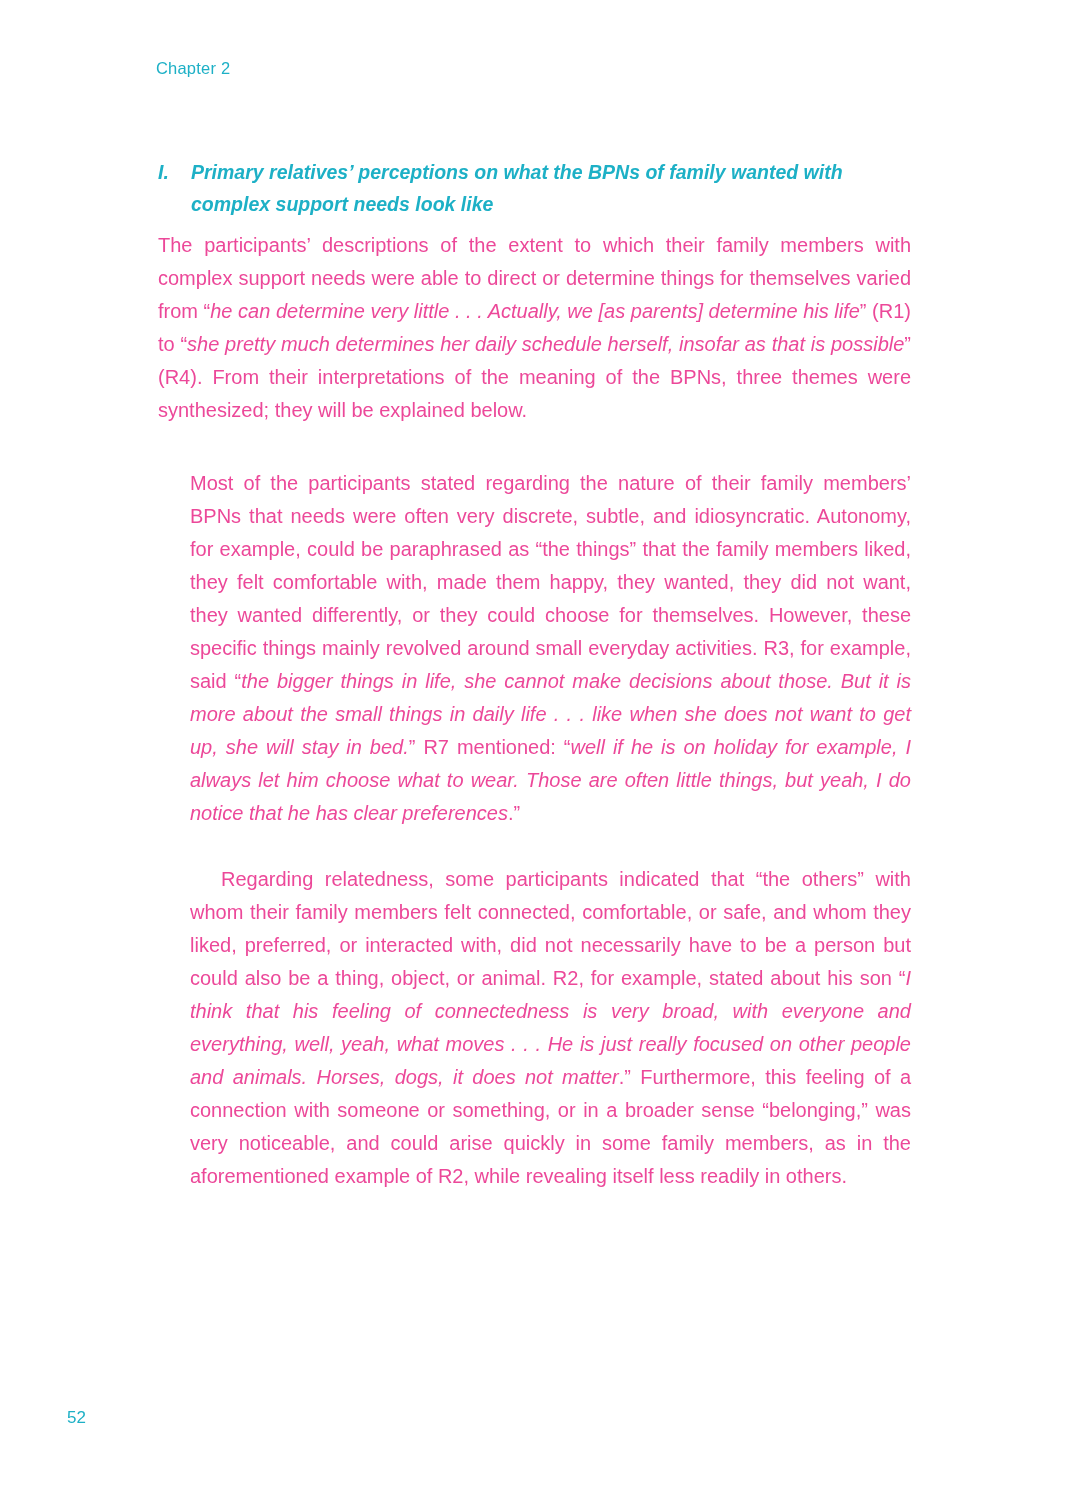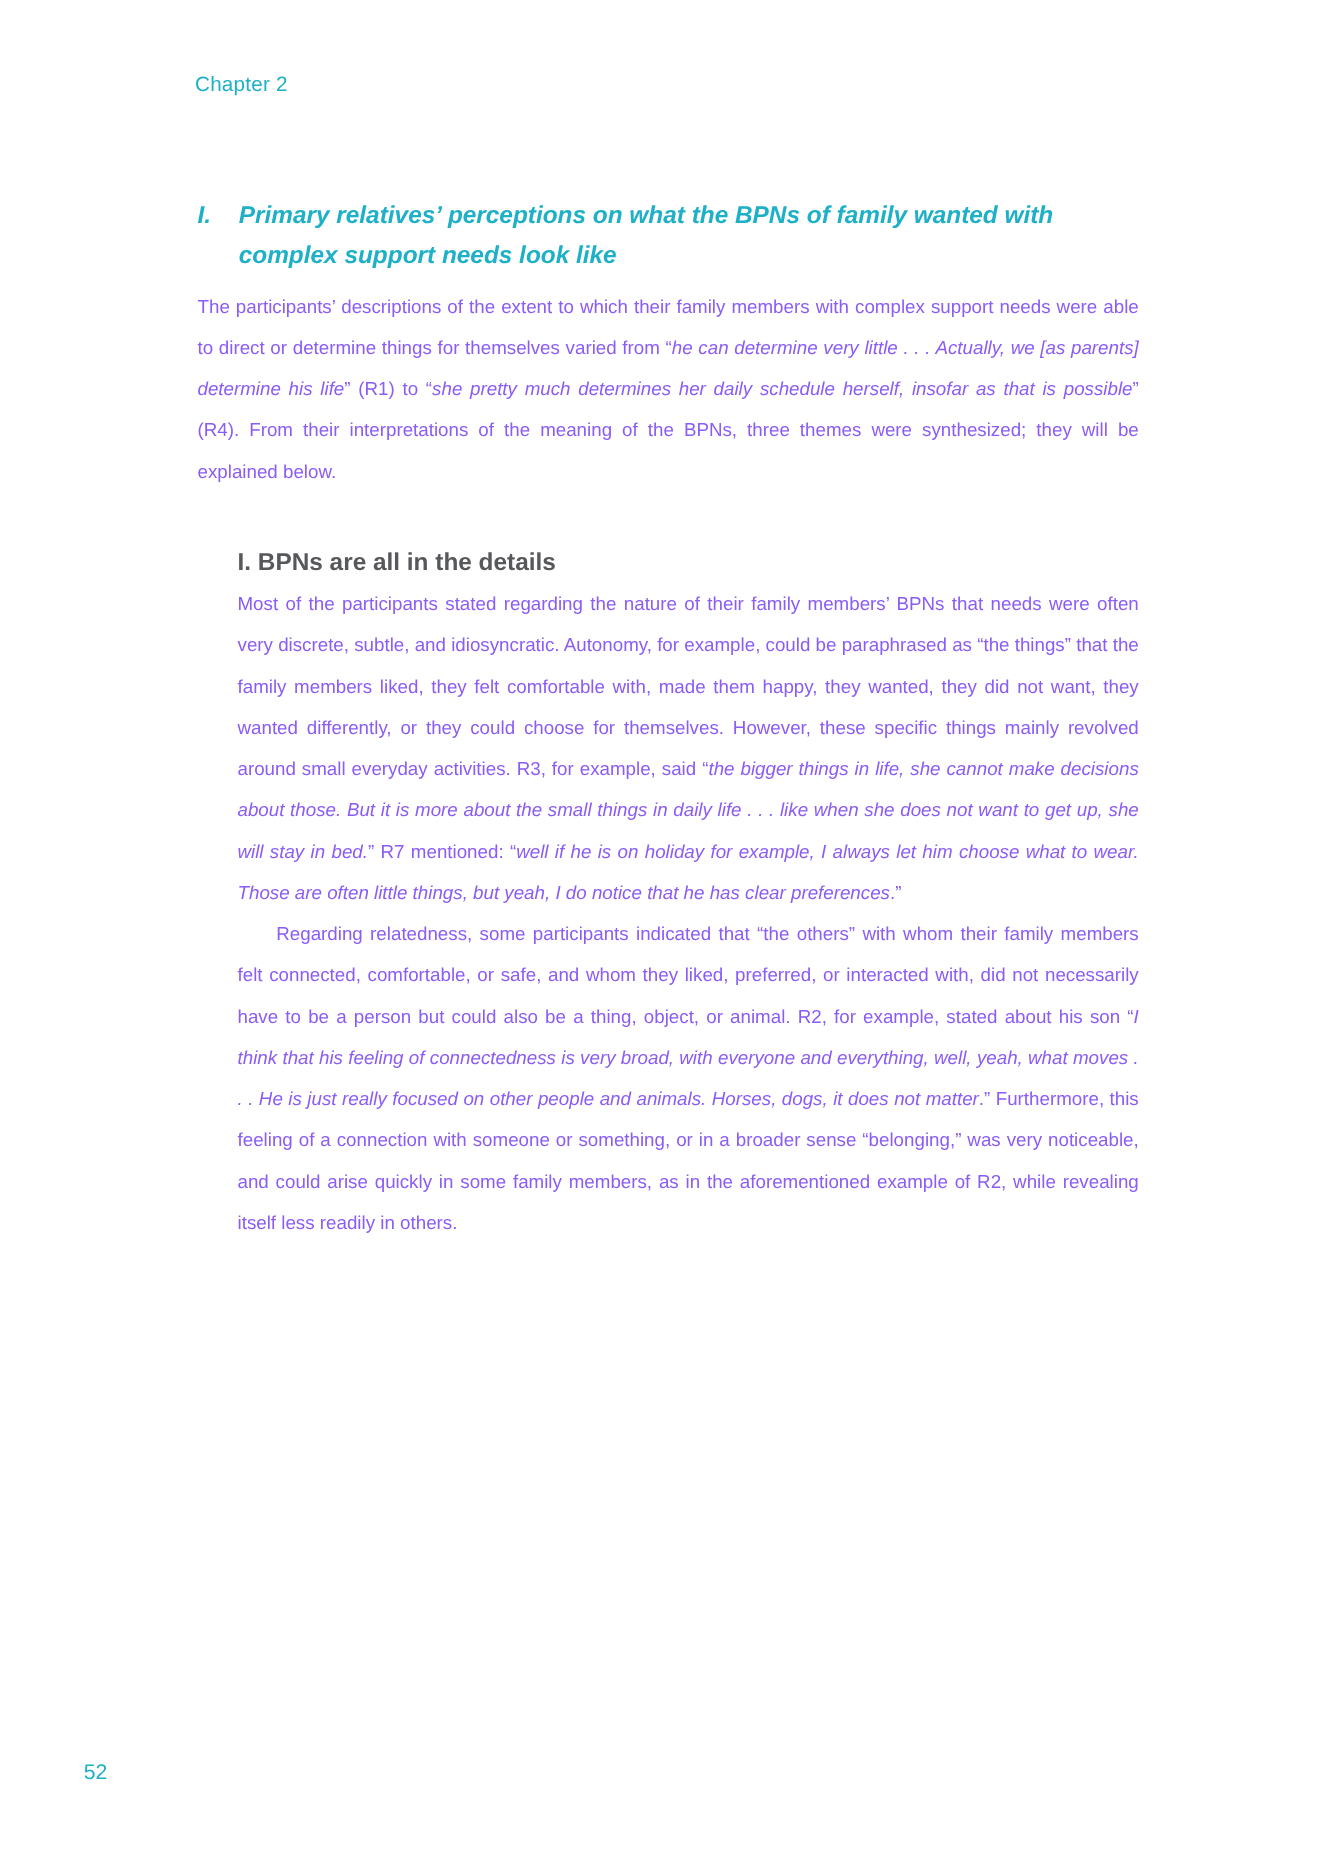--- a/index.html
+++ b/index.html
@@ -39,44 +39,45 @@
     margin: 0 0 9px 0;
   }
   .heading .num {
     flex: none;
     width: 33px;
   }
   .heading .htext {
     flex: 1;
   }
   .body-text {
-    font-size: 15px;
+    font-size: 20px;
     line-height: 33px;
     text-align: justify;
-    color: #8b5cf6;
+    color: #ec4899;
     margin: 0;
   }
   .indent-block {
     margin-left: 32px;
     width: 721px;
   }
   .block-gap {
     margin-top: 40px;
   }
   .subheading {
     font-size: 19.5px;
     line-height: 33px;
     font-weight: bold;
     color: #57585b;
     margin: 0;
   }
   .first-line-indent {
     text-indent: 31px;
   }
   .para-gap {
+    margin-top: 33px;
   }
   .it {
     font-style: italic;
   }
   .page-number {
     position: absolute;
     left: 67px;
     top: 1408px;
     font-size: 17px;
     color: #1db0c6;
@@ -90,21 +91,20 @@
 <div class="content">
 
   <div class="heading">
     <span class="num">I.</span>
     <span class="htext">Primary relatives’ perceptions on what the BPNs of family wanted with complex support needs look like</span>
   </div>
 
   <p class="body-text"><span>The participants’ descriptions of the extent to which their family members with complex support needs were able to direct or determine things for themselves varied from “</span><span class="it">he can determine very little . . . Actually, we [as parents] determine his life</span><span>” (R1) to “</span><span class="it">she pretty much determines her daily schedule herself, insofar as that is possible</span><span>” (R4). From their interpretations of the meaning of the BPNs, three themes were synthesized; they will be explained below.</span></p>
 
   <div class="indent-block block-gap">
-    <p class="subheading">I. BPNs are all in the details</p>
     <p class="body-text"><span>Most of the participants stated regarding the nature of their family members’ BPNs that needs were often very discrete, subtle, and idiosyncratic. Autonomy, for example, could be paraphrased as “the things” that the family members liked, they felt comfortable with, made them happy, they wanted, they did not want, they wanted differently, or they could choose for themselves. However, these specific things mainly revolved around small everyday activities. R3, for example, said “</span><span class="it">the bigger things in life, she cannot make decisions about those. But it is more about the small things in daily life . . . like when she does not want to get up, she will stay in bed.</span><span>” R7 mentioned: “</span><span class="it">well if he is on holiday for example, I always let him choose what to wear. Those are often little things, but yeah, I do notice that he has clear preferences</span><span>.”</span></p>
 
     <p class="body-text para-gap first-line-indent"><span>Regarding relatedness, some participants indicated that “the others” with whom their family members felt connected, comfortable, or safe, and whom they liked, preferred, or interacted with, did not necessarily have to be a person but could also be a thing, object, or animal. R2, for example, stated about his son “</span><span class="it">I think that his feeling of connectedness is very broad, with everyone and everything, well, yeah, what moves . . . He is just really focused on other people and animals. Horses, dogs, it does not matter</span><span>.” Furthermore, this feeling of a connection with someone or something, or in a broader sense “belonging,” was very noticeable, and could arise quickly in some family members, as in the aforementioned example of R2, while revealing itself less readily in others.</span></p>
   </div>
 
 </div>
 
 <div class="page-number">52</div>
 
 </body></html>

